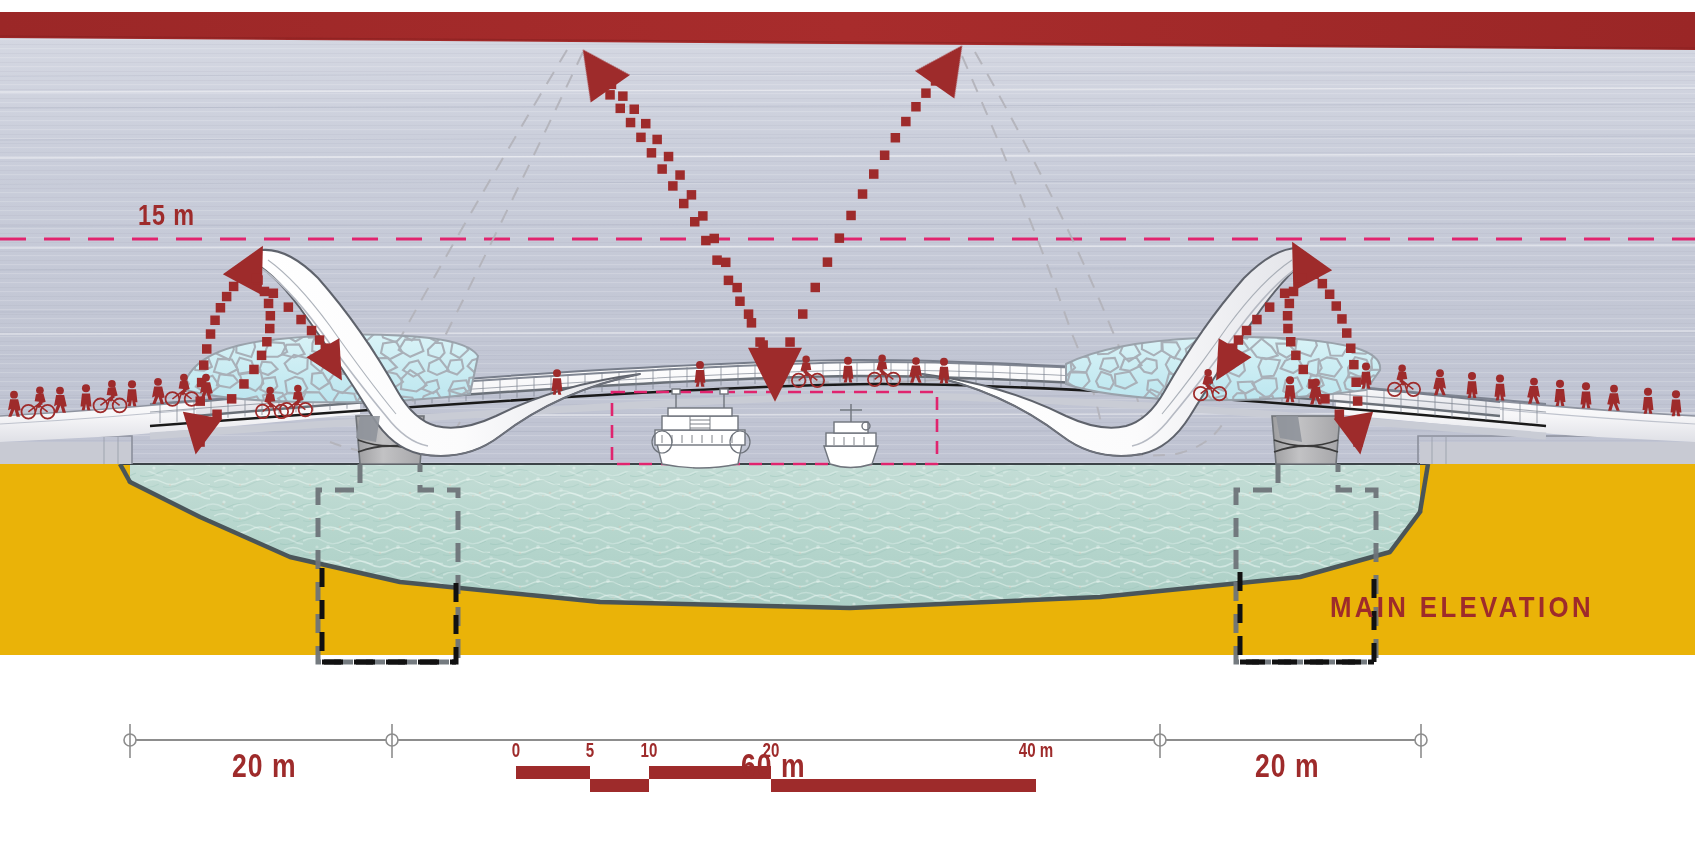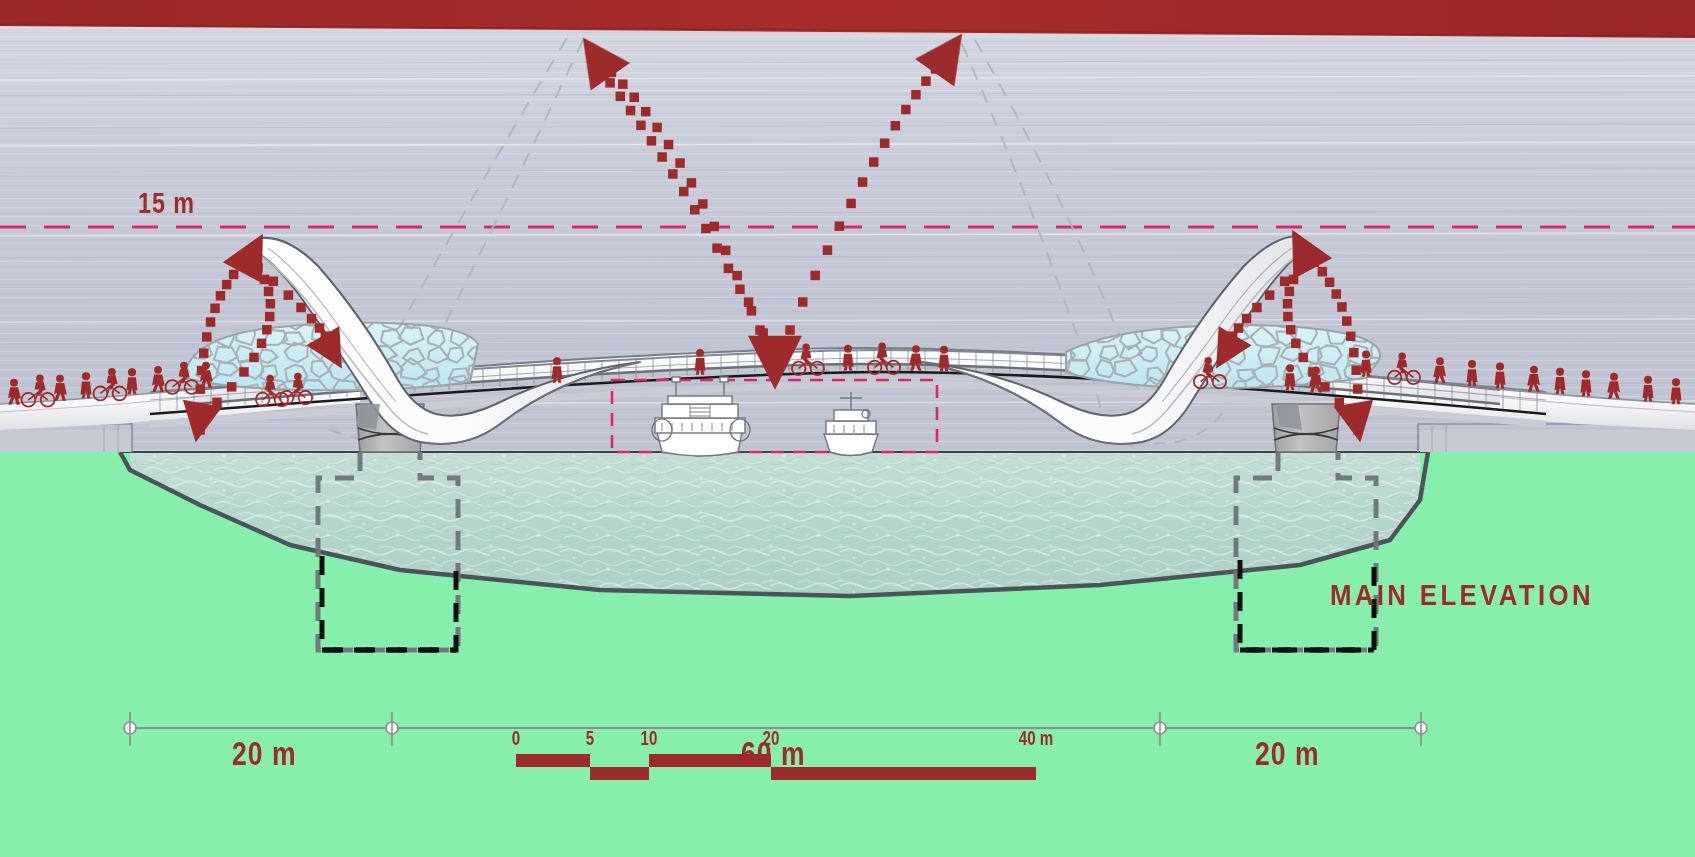--- a/index.html
+++ b/index.html
@@ -1,18 +1,18 @@
 <!DOCTYPE html>
 <html><head>
 <meta charset="utf-8">
 <style>
   html,body{margin:0;padding:0;background:#fff;}
   body{width:1695px;height:857px;overflow:hidden;
        font-family:"Liberation Sans",sans-serif;}
-  #stage{position:relative;width:1695px;height:857px;background:#86efac;}
+  #stage{position:relative;width:1695px;height:643px;background:#eab308;margin-top:12px;}
   svg.layer{position:absolute;left:0;top:0;width:1695px;height:857px;}
   .txt{position:absolute;white-space:nowrap;
        font-family:"Liberation Sans Narrow","Liberation Sans",sans-serif;
        font-weight:700;color:#9e2b2b;letter-spacing:.04em;}
   #lbl-15m{left:138px;top:186px;font-size:30px;transform:scaleX(.78);transform-origin:left top;}
   #lbl-20L{left:232px;top:734px;font-size:34px;transform:scaleX(.78);transform-origin:left top;}
   #lbl-60 {left:741px;top:734px;font-size:34px;transform:scaleX(.78);transform-origin:left top;}
   #lbl-20R{left:1255px;top:734px;font-size:34px;transform:scaleX(.78);transform-origin:left top;}
   #lbl-main{left:1330px;top:578px;font-size:30px;letter-spacing:.13em;
             transform:scaleX(.86);transform-origin:left top;color:#9e2b2b;}

